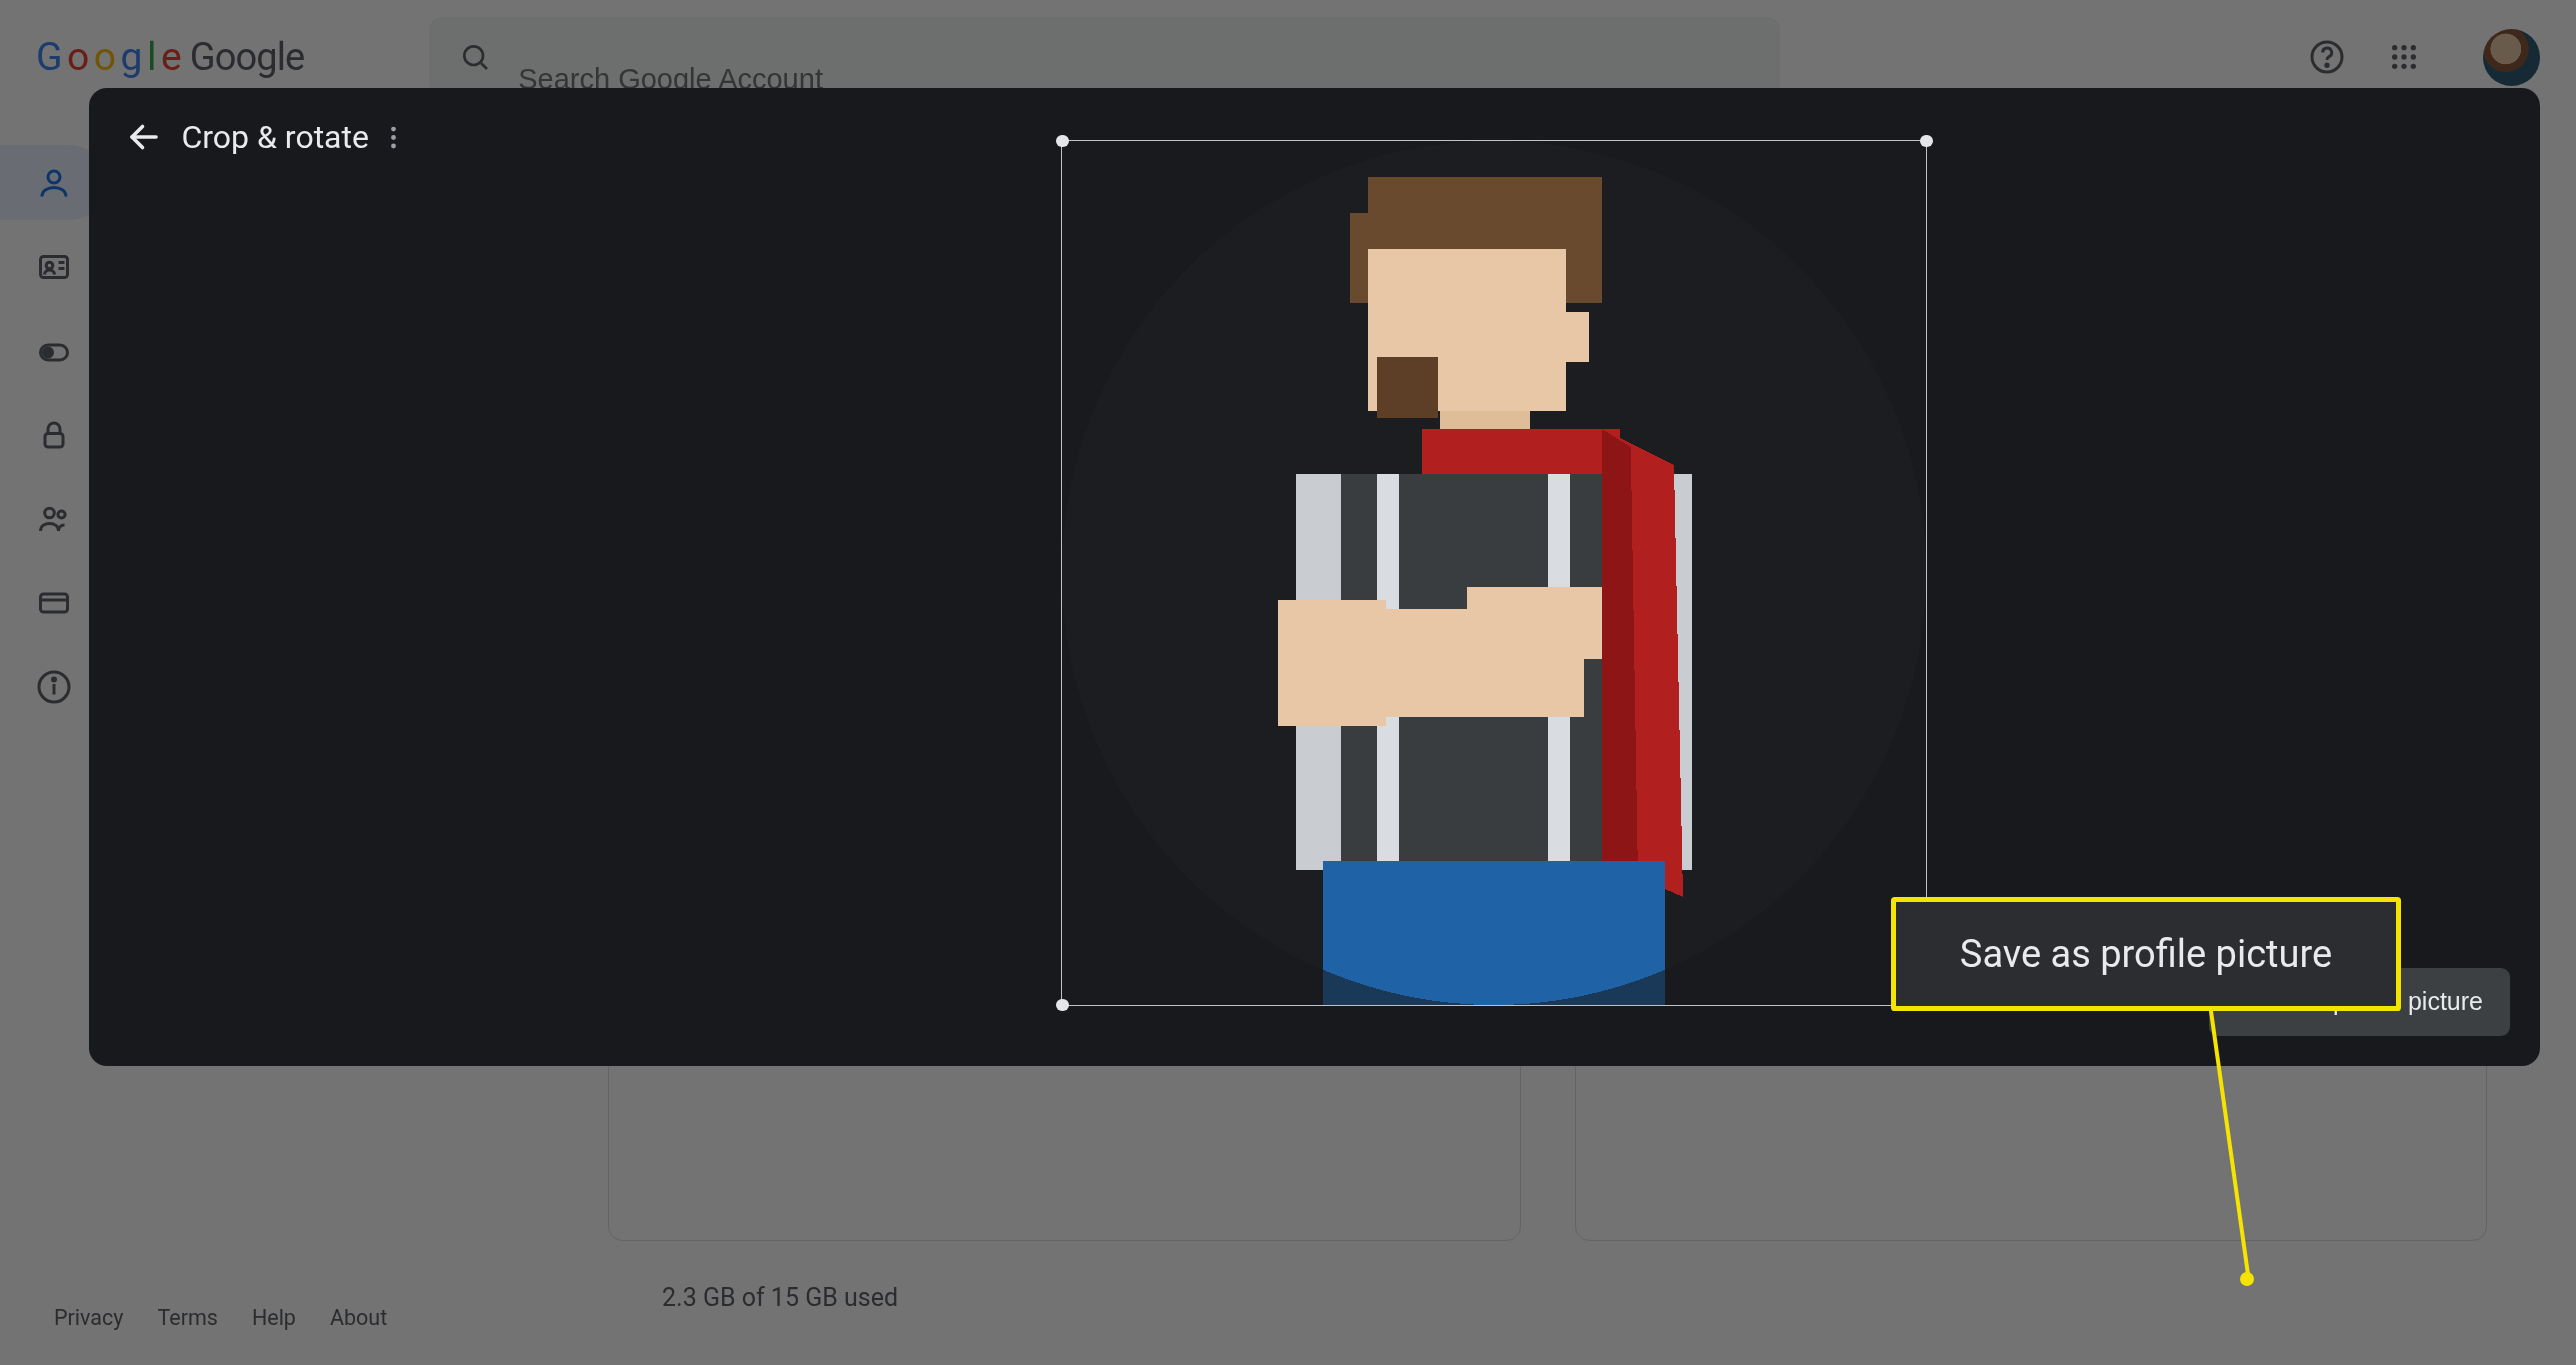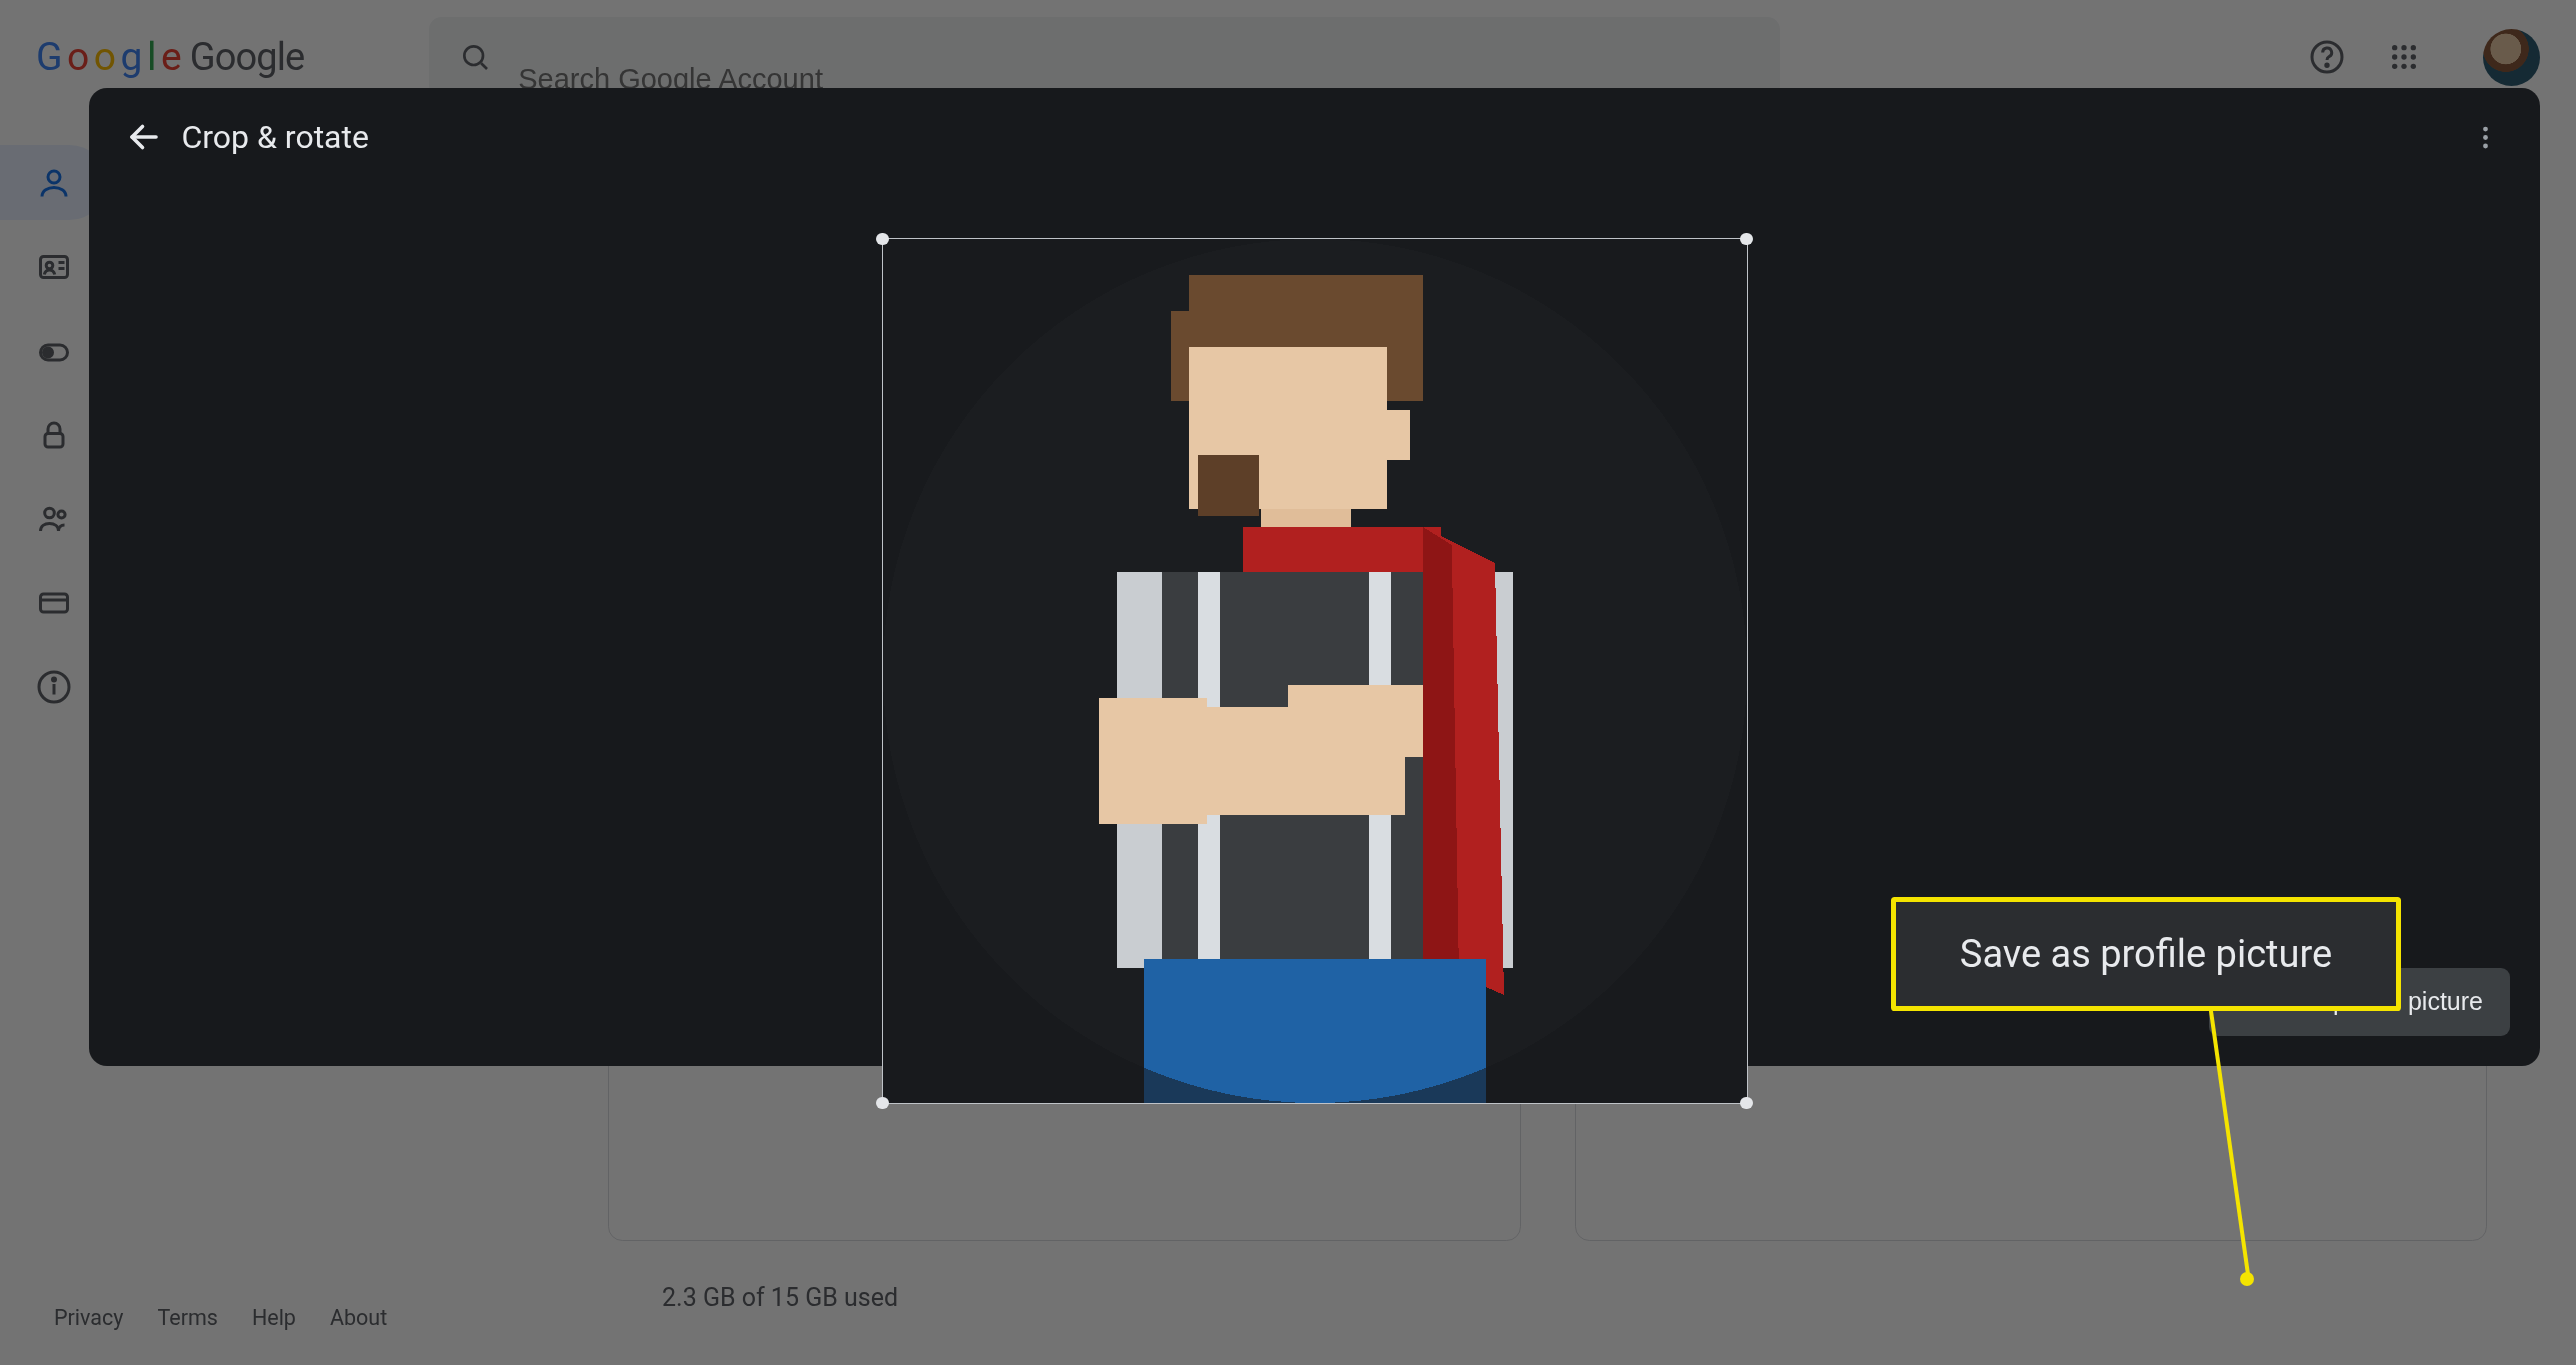--- a/index.html
+++ b/index.html
@@ -74,21 +74,21 @@
 }
 
 .modal {
   position: absolute;
   left: 89px; top: 88px; width: 2526px; height: 978px;
   max-width: calc(100% - 125px);
   background: #17191c;
   border-radius: 18px;
   z-index: 100;
   color: #e8eaed;
-  display:flex; flex-direction:column;
+  display:flex; flex-direction:row;
 }
 .modal-header {
   display:flex; align-items:center; height: 98px; padding: 0 30px;
 }
 .back-btn { width:50px; height:50px; display:flex; align-items:center; justify-content:center; color:#e8eaed;}
 .modal-title { font-size: 32px; margin-left: 12.5px; font-weight: 400;}
 .modal-header .flex { flex:1; }
 .more-btn { width:50px; height:50px; display:flex; align-items:center; justify-content:center; color:#9aa0a6;}
 .modal-body { flex:1; position:relative; }
 .crop-frame {

